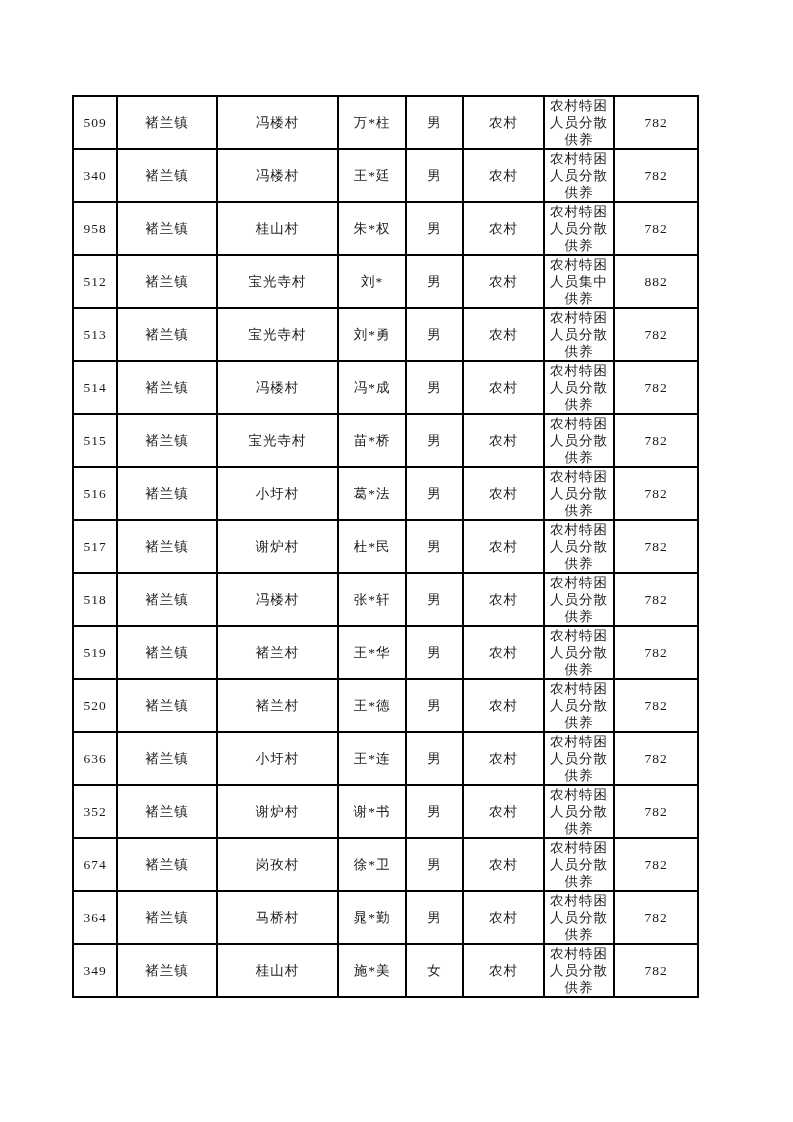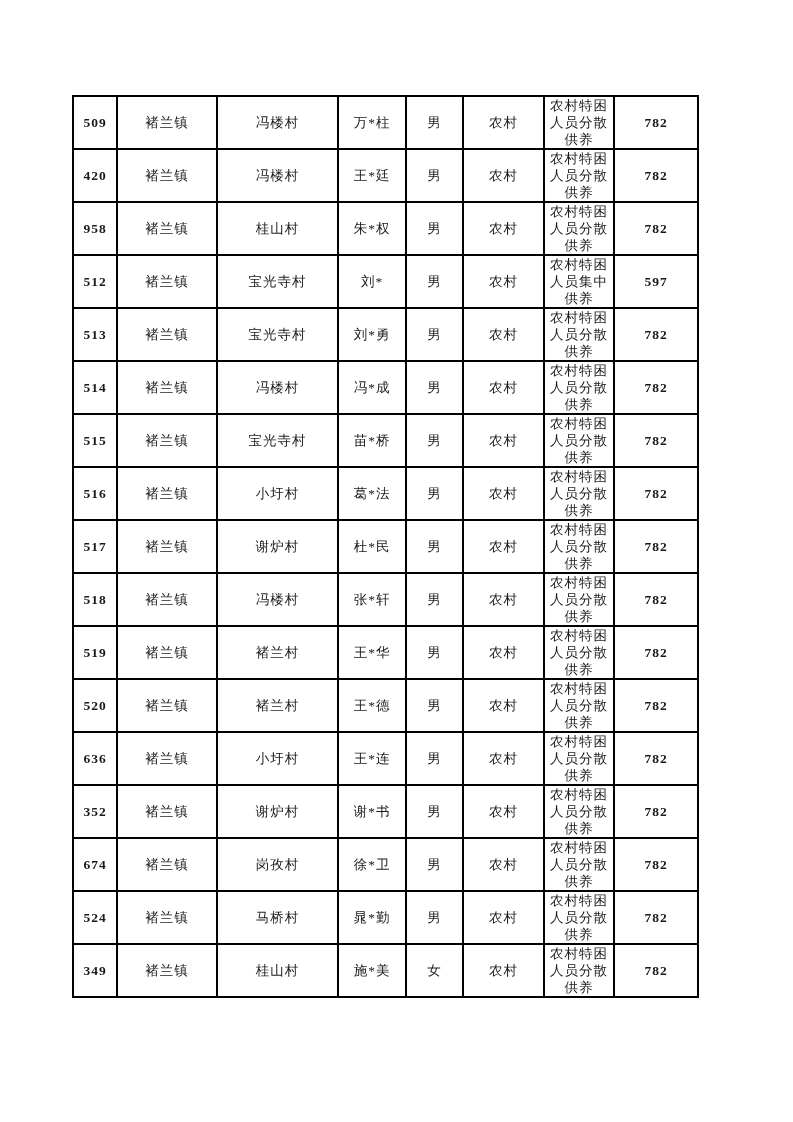--- a/index.html
+++ b/index.html
@@ -44,21 +44,20 @@
   col.c-amount   { width: 84px;  }
   td.cell-category {
     font-size: 13px;
     line-height: 17px;
     padding: 0 5px;
     letter-spacing: 0.5px;
     word-break: break-all;
   }
   td.cell-index, td.cell-amount {
     letter-spacing: 0.5px;
-    font-weight: bold;
   }
 </style>
 </head>
 <body>
 
 <div class="page">
   <table class="benefit-table">
     <colgroup>
       <col class="c-index">
       <col class="c-town">
@@ -74,21 +73,21 @@
     <td class="cell-index">509</td>
     <td class="cell-town">褚兰镇</td>
     <td class="cell-village">冯楼村</td>
     <td class="cell-name">万*柱</td>
     <td class="cell-gender">男</td>
     <td class="cell-area">农村</td>
     <td class="cell-category">农村特困人员分散供养</td>
     <td class="cell-amount">782</td>
   </tr>
         <tr>
-    <td class="cell-index">420</td>
+    <td class="cell-index">340</td>
     <td class="cell-town">褚兰镇</td>
     <td class="cell-village">冯楼村</td>
     <td class="cell-name">王*廷</td>
     <td class="cell-gender">男</td>
     <td class="cell-area">农村</td>
     <td class="cell-category">农村特困人员分散供养</td>
     <td class="cell-amount">782</td>
   </tr>
         <tr>
     <td class="cell-index">958</td>
@@ -101,21 +100,21 @@
     <td class="cell-amount">782</td>
   </tr>
         <tr>
     <td class="cell-index">512</td>
     <td class="cell-town">褚兰镇</td>
     <td class="cell-village">宝光寺村</td>
     <td class="cell-name">刘*</td>
     <td class="cell-gender">男</td>
     <td class="cell-area">农村</td>
     <td class="cell-category">农村特困人员集中供养</td>
-    <td class="cell-amount">597</td>
+    <td class="cell-amount">882</td>
   </tr>
         <tr>
     <td class="cell-index">513</td>
     <td class="cell-town">褚兰镇</td>
     <td class="cell-village">宝光寺村</td>
     <td class="cell-name">刘*勇</td>
     <td class="cell-gender">男</td>
     <td class="cell-area">农村</td>
     <td class="cell-category">农村特困人员分散供养</td>
     <td class="cell-amount">782</td>
@@ -214,21 +213,21 @@
     <td class="cell-index">674</td>
     <td class="cell-town">褚兰镇</td>
     <td class="cell-village">岗孜村</td>
     <td class="cell-name">徐*卫</td>
     <td class="cell-gender">男</td>
     <td class="cell-area">农村</td>
     <td class="cell-category">农村特困人员分散供养</td>
     <td class="cell-amount">782</td>
   </tr>
         <tr>
-    <td class="cell-index">524</td>
+    <td class="cell-index">364</td>
     <td class="cell-town">褚兰镇</td>
     <td class="cell-village">马桥村</td>
     <td class="cell-name">晁*勤</td>
     <td class="cell-gender">男</td>
     <td class="cell-area">农村</td>
     <td class="cell-category">农村特困人员分散供养</td>
     <td class="cell-amount">782</td>
   </tr>
         <tr>
     <td class="cell-index">349</td>

